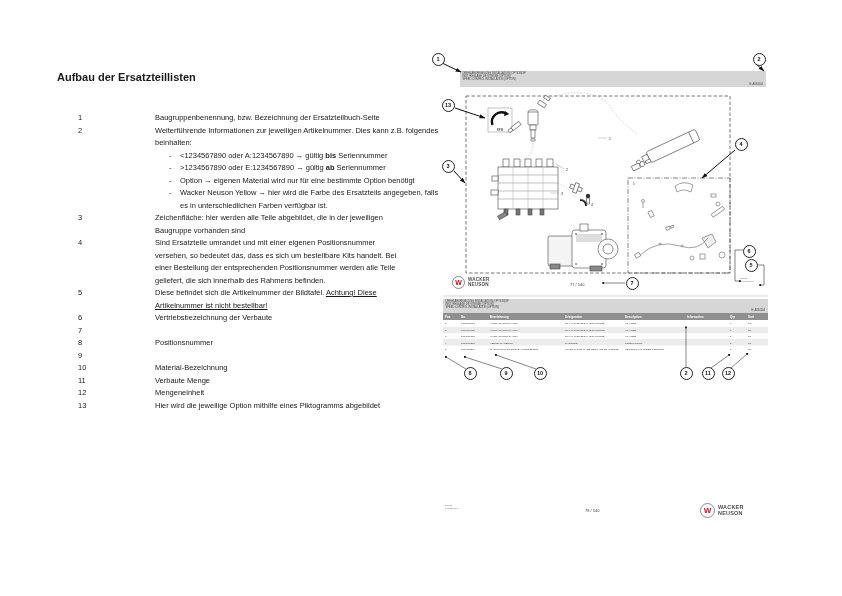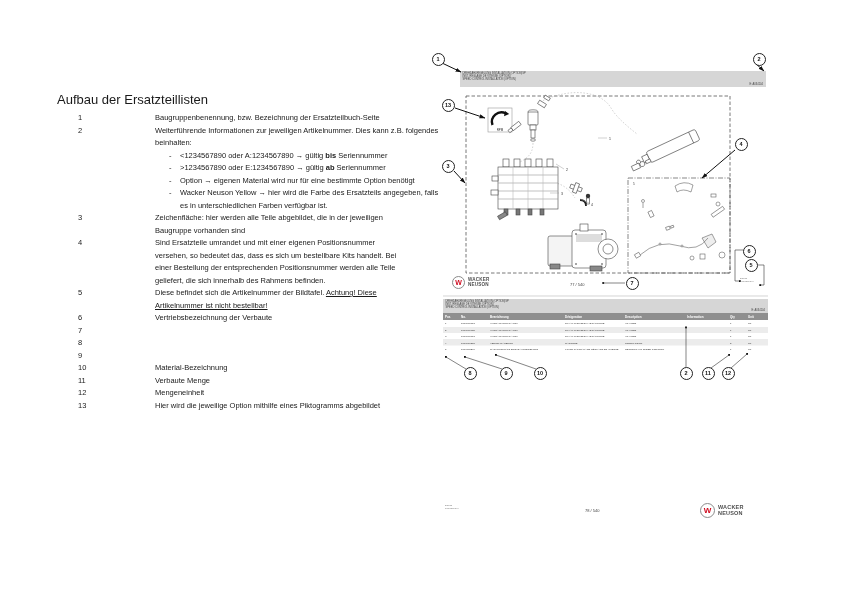--- a/index.html
+++ b/index.html
@@ -1,19 +1,19 @@
 <!DOCTYPE html>
 <html><head>
 <meta charset="utf-8">
 <style>
   html,body{margin:0;padding:0;}
   body{width:842px;height:596px;position:relative;background:#fff;overflow:hidden;
        font-family:"Liberation Sans", sans-serif;color:#1a1a1a;}
   
-  .doc-title{position:absolute;left:57px;top:92px;font-size:13px;font-weight:normal;}
+  .doc-title{position:absolute;left:57px;top:71px;font-size:11px;font-weight:bold;}
   .legend{position:absolute;left:78px;top:112px;width:330px;font-size:7.5px;line-height:12.5px;}
   .li{display:flex;}
   .li .num{width:35px;flex:0 0 35px;}
   .li .txt{width:292px;margin-left:42px;}
   .sub{display:flex;}
   .sub .dash{width:11px;flex:0 0 11px;margin-left:14px;}
   .sub .stxt{width:260px;}
   .ul{text-decoration:underline;}
   b{font-weight:bold;}
   
@@ -99,20 +99,21 @@
   </div>
   <div class="li">
     <div class="num">6</div>
     <div class="txt">Vertriebsbezeichnung der Verbaute</div>
   </div>
   <div class="li">
     <div class="num">7</div>
   </div>
   <div class="li">
     <div class="num">8</div>
+    <div class="txt">Positionsnummer</div>
   </div>
   <div class="li">
     <div class="num">9</div>
   </div>
   <div class="li">
     <div class="num">10</div>
     <div class="txt">Material-Bezeichnung</div>
   </div>
   <div class="li">
     <div class="num">11</div>

